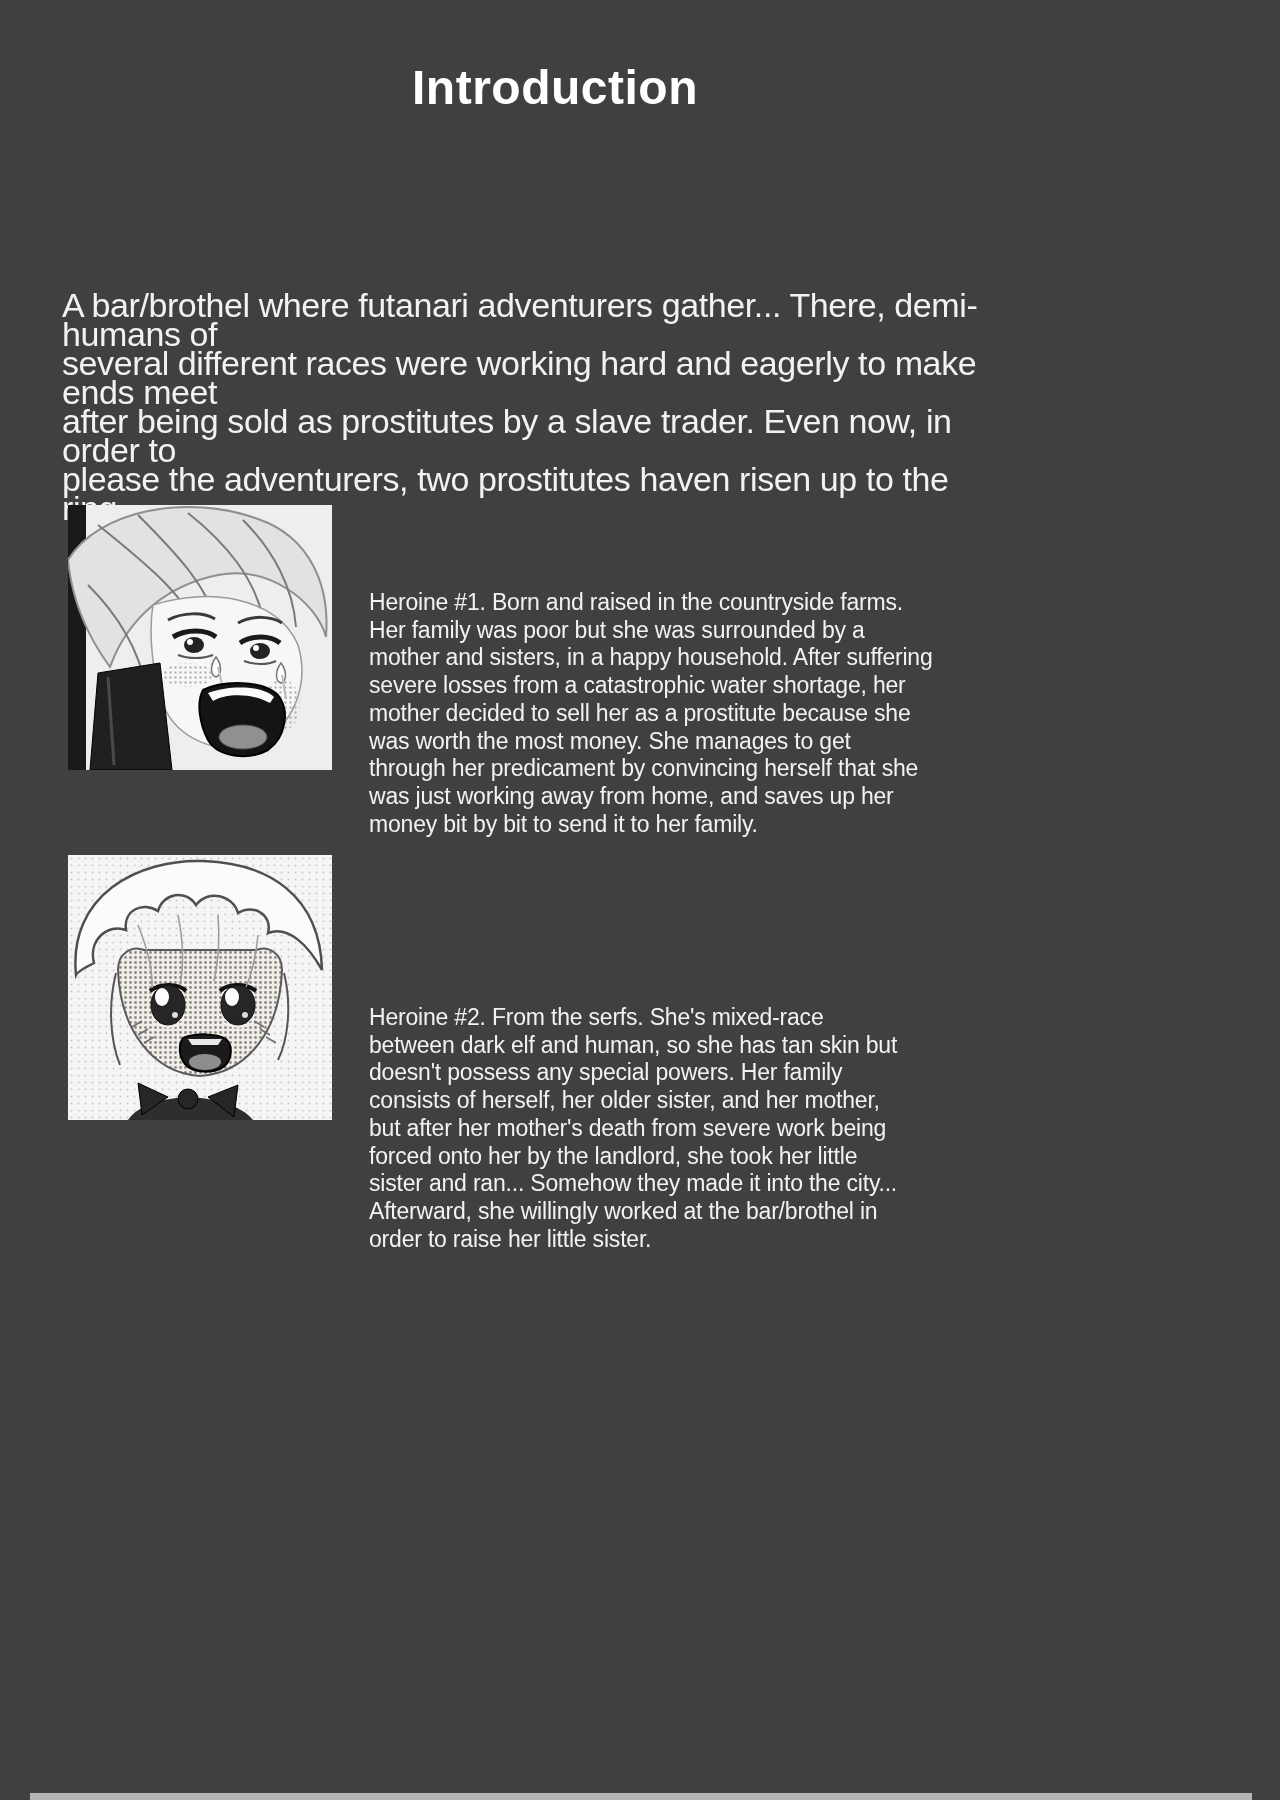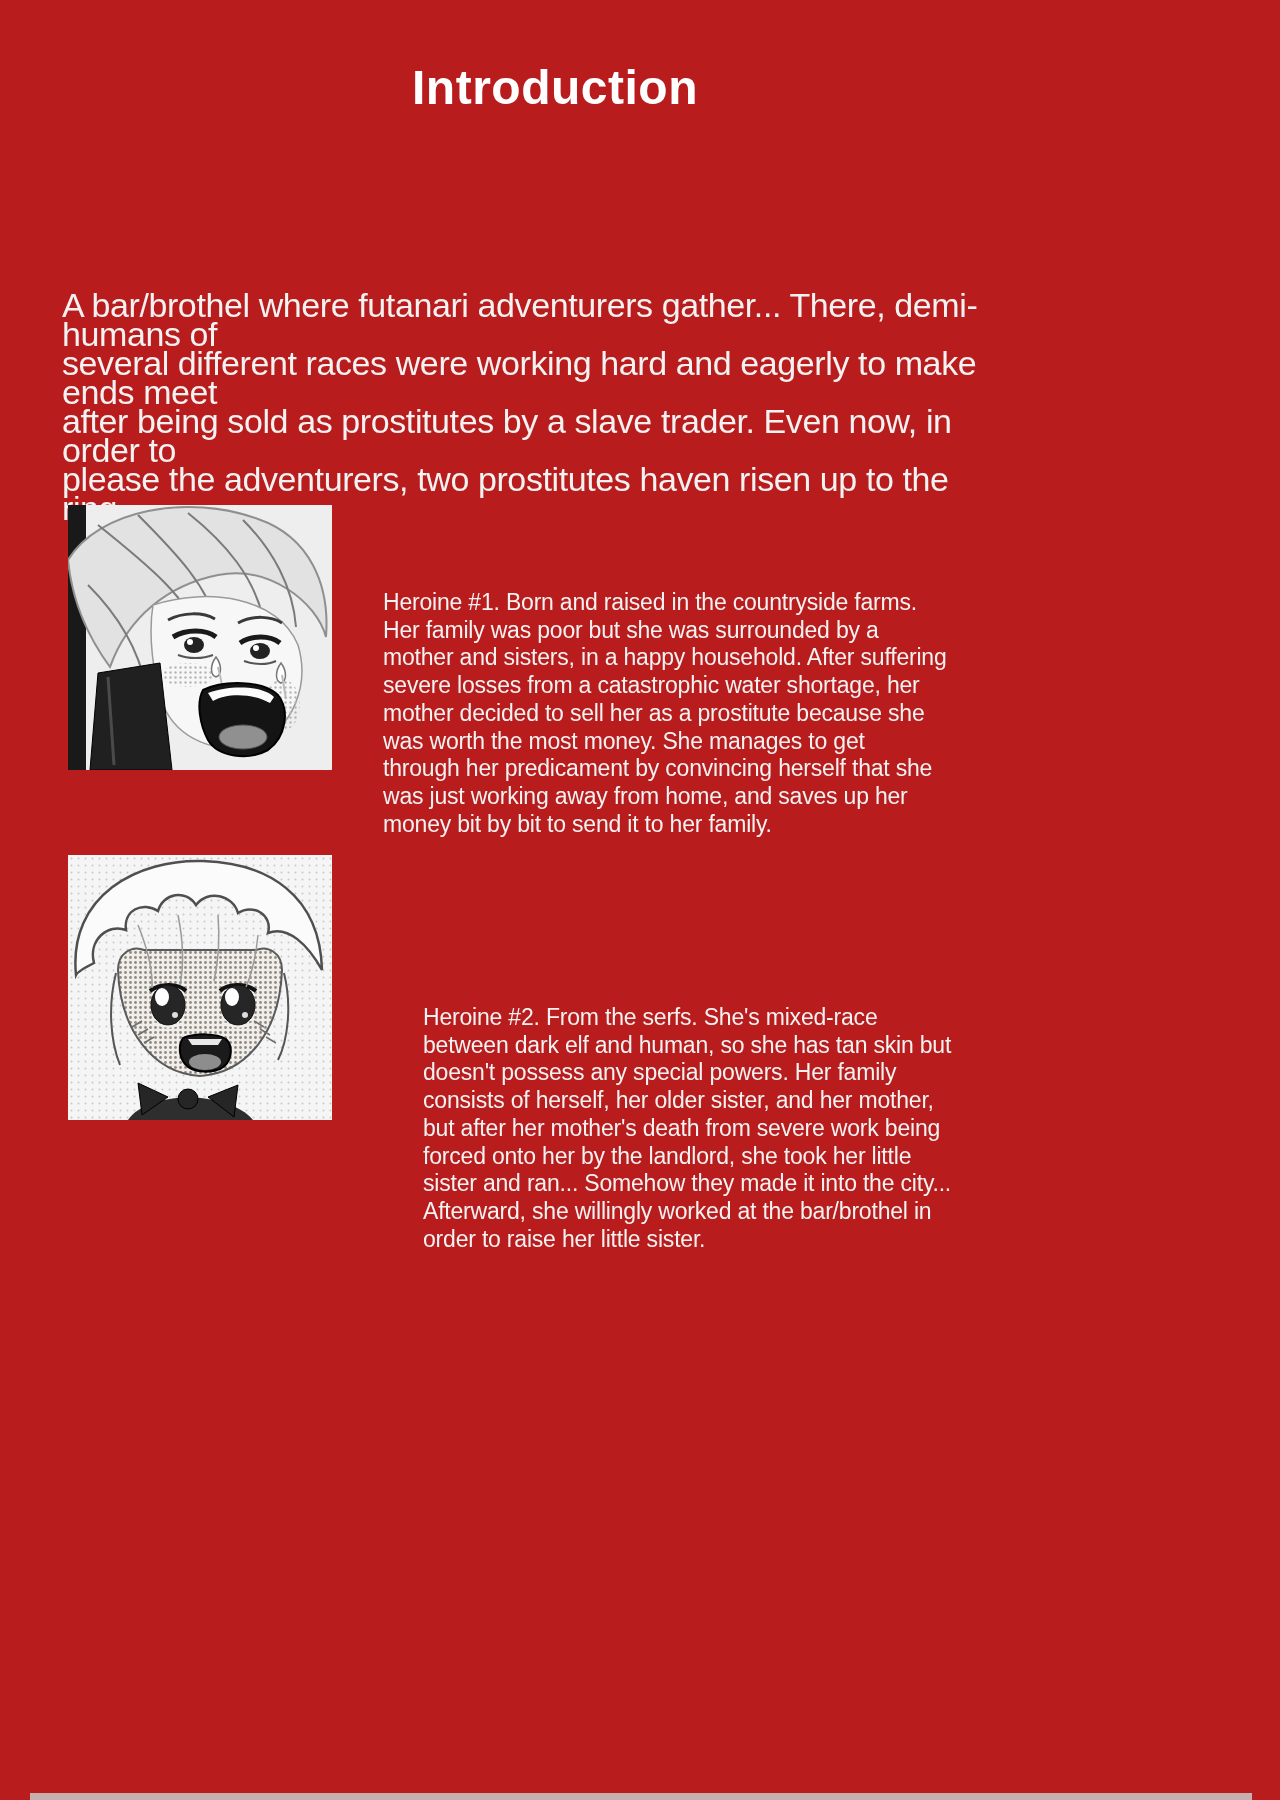--- a/index.html
+++ b/index.html
@@ -1,20 +1,20 @@
 <!DOCTYPE html>
 <html><head>
 <meta charset="utf-8">
 <style>
   html, body { margin: 0; padding: 0; background: #000; }
   .page {
     position: relative;
     width: 1280px;
     height: 1800px;
-    background: #b91c1c;
+    background: #404040;
     overflow: hidden;
     font-family: "Liberation Sans", sans-serif;
     color: #f2f2f2;
   }
   .title {
     position: absolute;
     top: 60px;
     left: 0;
     width: 1110px;
     text-align: center;
@@ -38,30 +38,30 @@
     position: absolute;
     left: 68px;
     width: 264px;
     height: 265px;
     display: block;
   }
   .portrait-1 { top: 505px; }
   .portrait-2 { top: 855px; }
   .desc {
     position: absolute;
-    left: 383px;
+    left: 369px;
     width: 690px;
     font-size: 23px;
     line-height: 27.7px;
     letter-spacing: -0.2px;
     white-space: pre-line;
     color: #f2f2f2;
   }
   .desc-1 { top: 589px; }
-  .desc-2 { top: 1004px; margin-left: 40px; }
+  .desc-2 { top: 1004px; }
   .bottom-strip {
     position: absolute;
     left: 30px;
     top: 1793px;
     width: 1222px;
     height: 7px;
     background: #c9c9c9;
     opacity: 0.85;
   }
 </style>

